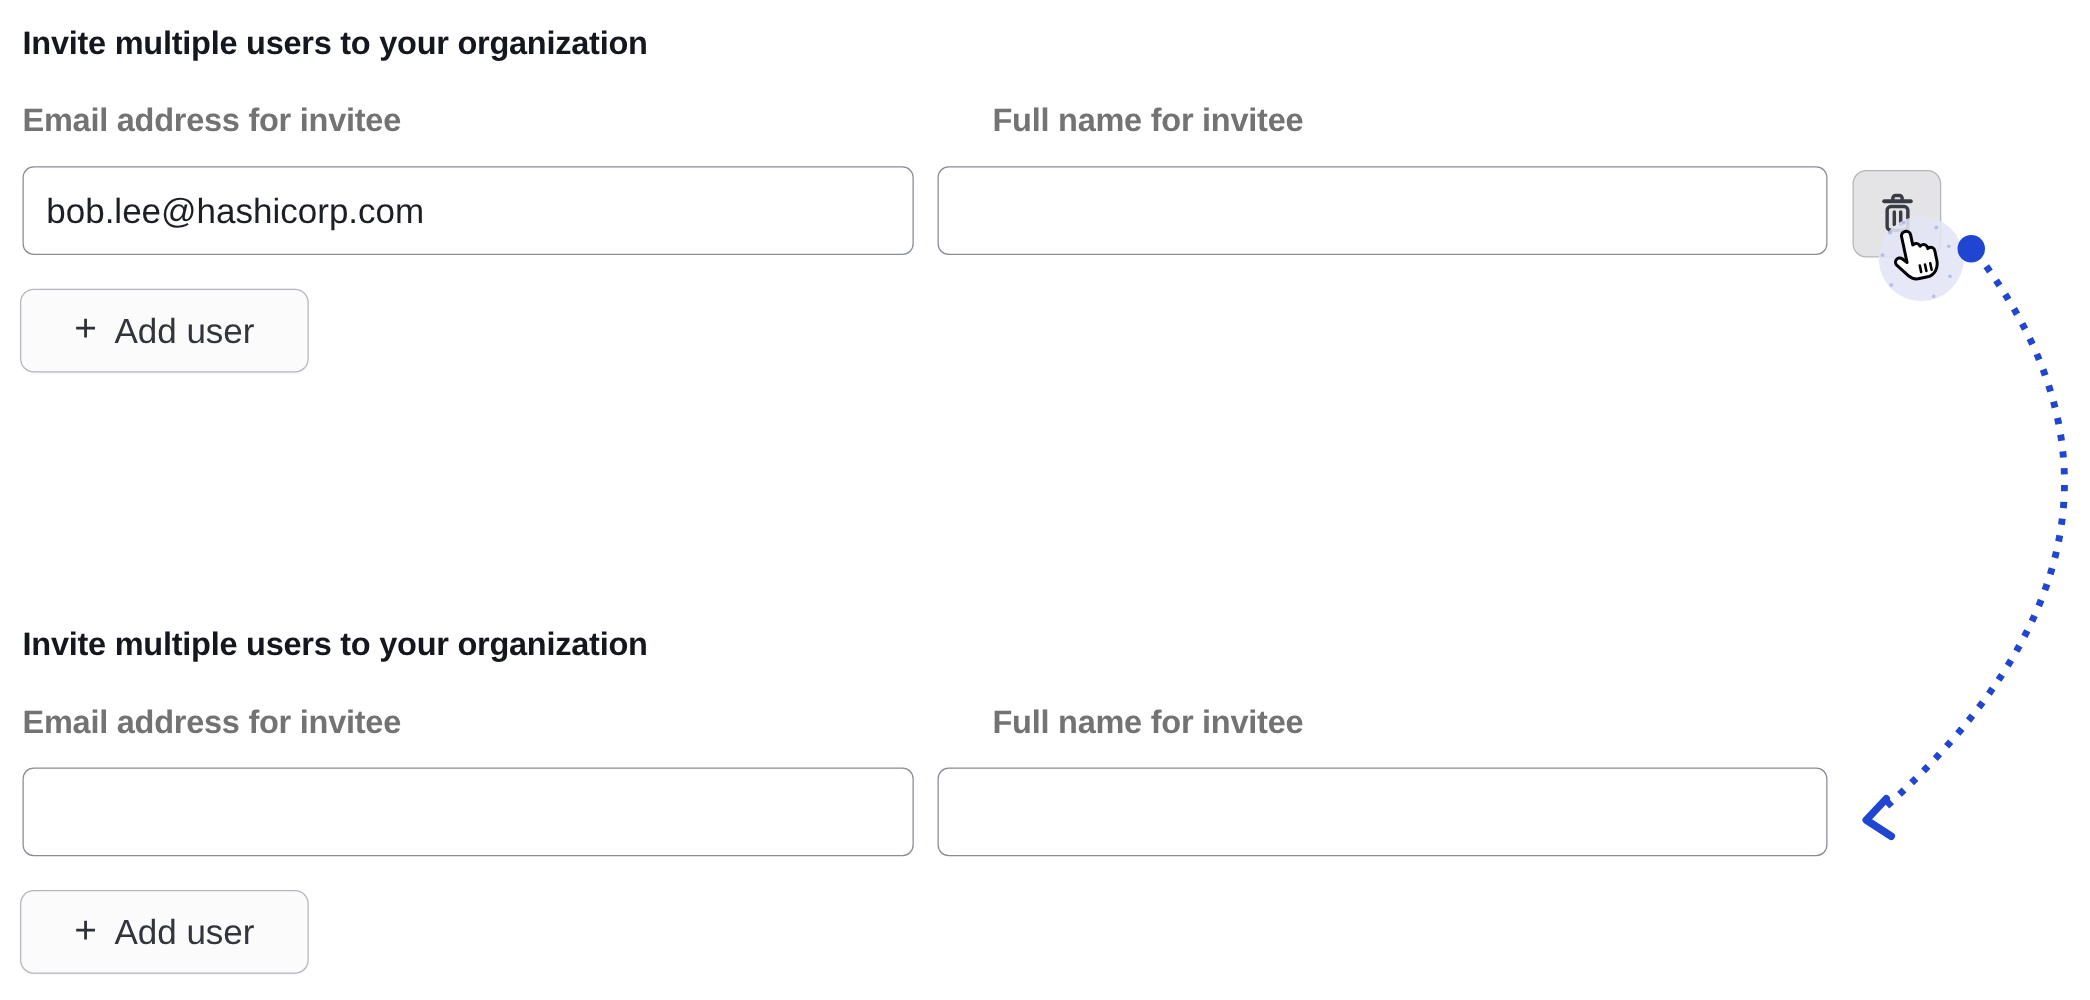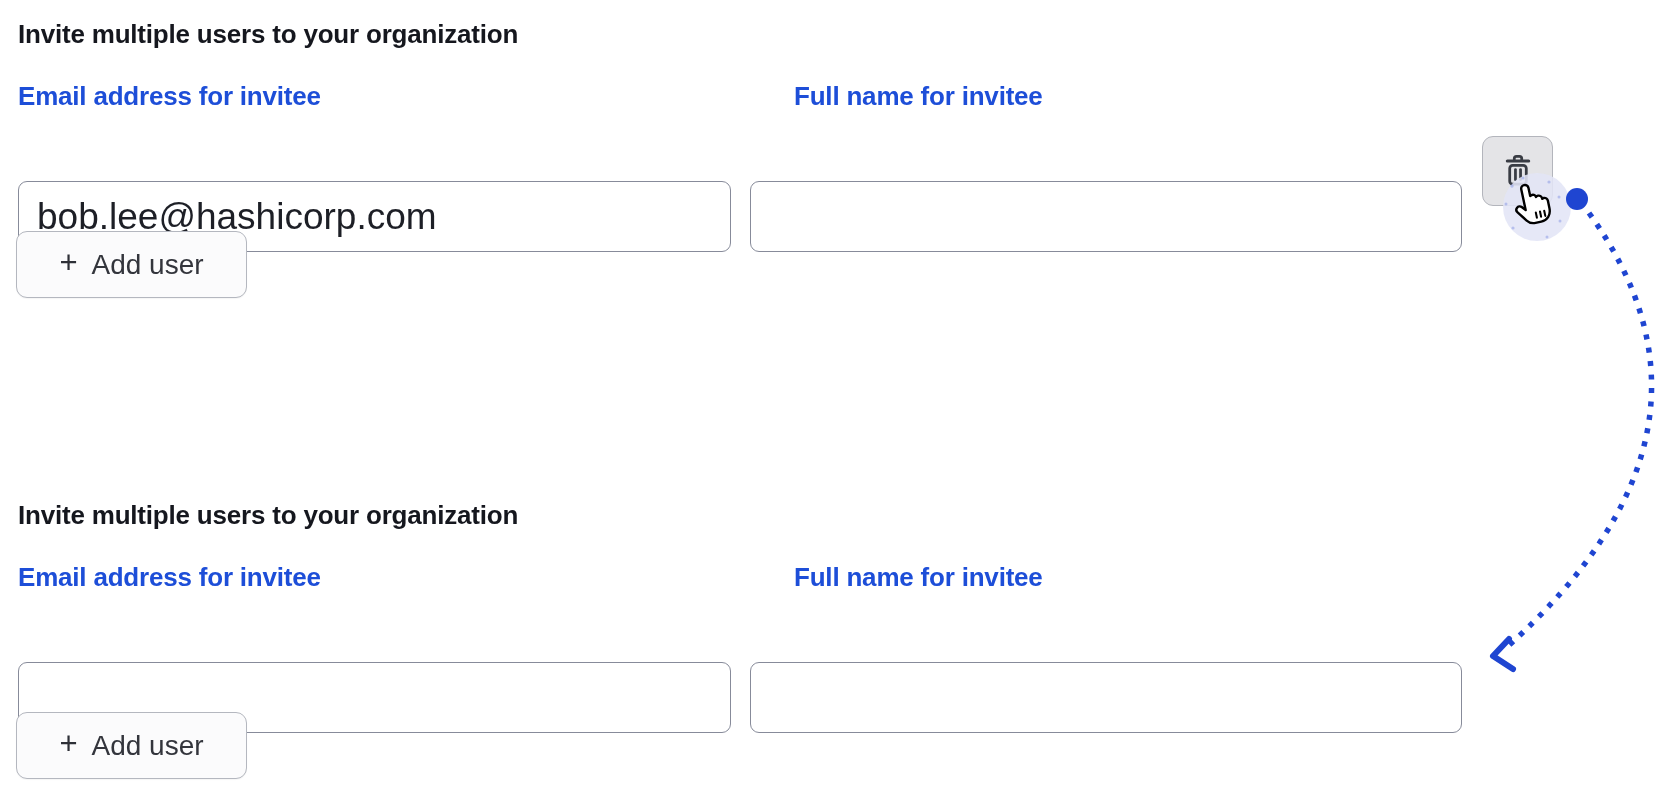--- a/index.html
+++ b/index.html
@@ -18,37 +18,36 @@
   .section.s1 { top: 0; }
   .section.s2 { top: 481px; }
 
   .heading {
     position: absolute; left: 18px; top: 18px;
     font-size: 26px; font-weight: 700; color: #15171e;
     letter-spacing: -0.2px; line-height: 32px;
   }
   .lbl {
     position: absolute; top: 80px;
-    font-size: 26px; font-weight: 700; color: #1d4ed8;
+    font-size: 26px; font-weight: 700; color: #737373;
     letter-spacing: -0.2px; line-height: 32px;
   }
   .lbl-email { left: 18px; }
   .lbl-name  { left: 794px; }
 
   .inp {
     position: absolute; top: 133px; height: 71px;
     box-sizing: border-box;
     border: 1.5px solid #878b9a;
     border-radius: 9px;
     background: #ffffff;
     font-family: inherit;
-    font-size: 37px; color: #1d1f26;
+    font-size: 28px; color: #1d1f26;
     padding: 0 18px;
     outline: none;
-    margin-top: 48px;
   }
   .inp-email { left: 18px;  width: 713px; }
   .inp-name  { left: 750px; width: 712px; }
 
   .del-btn {
     position: absolute; left: 1482px; top: 136px;
     width: 71px; height: 70px;
     box-sizing: border-box;
     background: #e4e4e7;
     border: 1.5px solid #b3b5bc;

